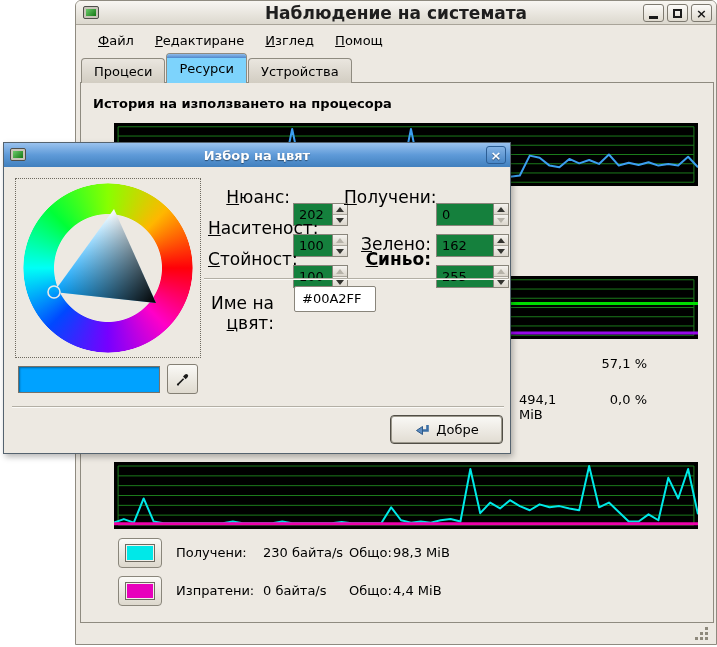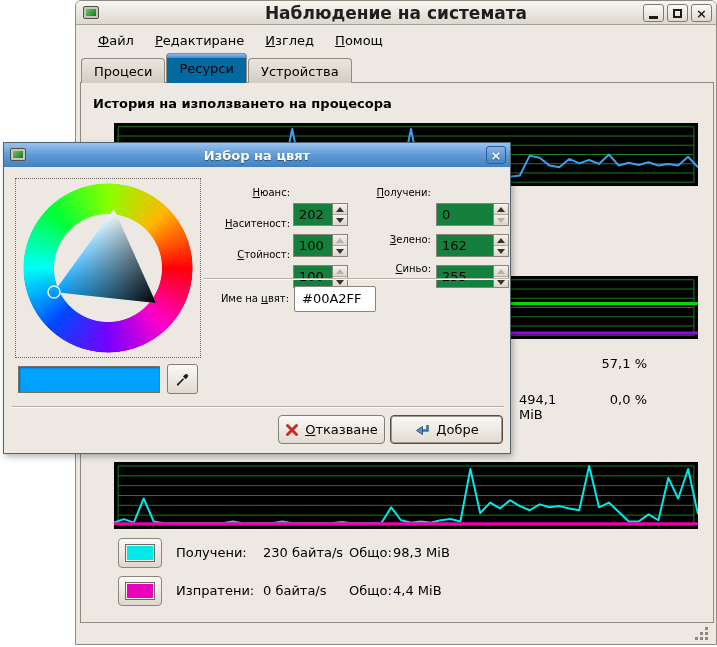--- a/index.html
+++ b/index.html
@@ -45,21 +45,21 @@
   .menu-item { display:inline-block; padding:2px 9px; margin-right:3px; font-size:13px; }
 
   .tabbar { position:absolute; left:5px; top:52px; height:30px; z-index:3; display:flex; align-items:flex-end; }
   .tab {
     position:relative; height:25px; padding:0 12px; margin-right:1px;
     border:1px solid #8F8B80; border-bottom:none; border-radius:4px 4px 0 0;
     background:linear-gradient(#EAE6DF,#D2CDC2);
     display:flex; align-items:center; font-size:13px;
   }
   .tab.active {
-    height:30px; background:#0369a1; z-index:4; overflow:hidden;
+    height:30px; background:#7dd3fc; z-index:4; overflow:hidden;
   }
   .tab.active::before {
     content:""; position:absolute; left:0; top:0; right:0; height:4px;
     background:linear-gradient(#8FBBEA,#4E88CC);
   }
   .content-frame {
     position:absolute; left:4px; top:81px; width:634px; height:541px;
     border:1px solid #8F8B80; background:#EDE9E2; z-index:2;
   }
   .section-title { position:absolute; font-weight:bold; font-size:13px; z-index:2; }
@@ -112,21 +112,21 @@
   }
   .wheel svg { position:absolute; inset:0; }
   .color-swatch { position:absolute; left:14px; top:223px; width:142px; height:27px;
     border:1px solid #76726A; box-shadow:inset 1px 1px 2px rgba(0,0,0,.35); }
   .tool-btn {
     position:absolute; left:163px; top:221px; width:31px; height:30px;
     border:1px solid #847F74; border-radius:3px;
     background:linear-gradient(#FAF9F6,#DFDACF);
     display:flex; align-items:center; justify-content:center;
   }
-  .fld-label { position:absolute; text-align:right; font-size:10px; }
+  .fld-label { position:absolute; text-align:right; font-size:17px; }
   .spin { position:absolute; height:23px; background:#15803d; border:1px solid #89857B; display:flex;margin-top:20px; }
   .spin-val { flex:1; padding:3px 0 0 5px; font-size:13px; }
   .spin-arrows { width:15px; display:flex; flex-direction:column; border-left:1px solid #89857B; }
   .sa { flex:1; background:linear-gradient(#F5F3EF,#DBD6CC);
     display:flex; align-items:center; justify-content:center; }
   .sa + .sa { border-top:1px solid #ABA79D; }
   .tri-up { width:0; height:0; border-left:4px solid transparent;
     border-right:4px solid transparent; border-bottom:5px solid #33332F; }
   .tri-down { width:0; height:0; border-left:4px solid transparent;
     border-right:4px solid transparent; border-top:5px solid #33332F; }
@@ -360,46 +360,40 @@
     <span class="spin-val">162</span>
     <span class="spin-arrows">
       <span class="sa" data-enabled="true">
           <i class="tri-up"></i>
         </span>
       <span class="sa" data-enabled="true">
           <i class="tri-down"></i>
         </span>
     </span>
   </div>
-  <div class="fld-label mn" style="left:340px; top:120px; width:87px;">Синьо:</div>
+  <div class="fld-label mn" style="left:340px; top:106px; width:87px;font-weight:bold;">Синьо:</div>
   <div class="spin" style="left:432px; top:102px; width:73px;">
     <span class="spin-val">255</span>
     <span class="spin-arrows">
       <span class="sa" data-enabled="false">
           <i class="tri-up"></i>
         </span>
       <span class="sa" data-enabled="true">
           <i class="tri-down"></i>
         </span>
     </span>
   </div>
 
   <div class="etched" style="left:200px; top:135px; width:305px;"></div>
 
-  <div class="fld-label" style="left:199px; top:150px; width:86px;"><span>Име на </span><span class="mn" style="display:inline-block;">цвят:</span></div>
+  <div class="fld-label" style="left:184px; top:150px; width:86px;"><span>Име на </span><span class="mn" style="display:inline-block;">цвят:</span></div>
   <div class="entry" style="left:290px; top:143px; width:82px; height:26px;">#00A2FF</div>
 
   <div class="etched" style="left:8px; top:263px; width:492px;"></div>
 
-  <div class="btn" style="left:274px; top:272px; width:107px;">
-    <svg width="14" height="14" viewBox="0 0 14 14">
-      <path d="M2.5 2.5 L11.5 11.5 M11.5 2.5 L2.5 11.5" stroke="#C03028" stroke-width="3" stroke-linecap="round" fill="none"></path>
-    </svg>
-    <span class="mn" style="display:inline-block;">Отказване</span>
-  </div>
   <div class="btn default" style="left:386px; top:272px; width:113px;">
     <svg width="16" height="14" viewBox="0 0 16 14">
       <path d="M13.5 2 v5.5 H7" fill="none" stroke="#3A6EA5" stroke-width="2.6"></path>
       <path d="M8.5 3.5 L2.5 7.5 L8.5 11.5 z" fill="#5B8BC0" stroke="#2F5A88" stroke-width="1"></path>
     </svg>
     <span class="mn" style="display:inline-block;">Добре</span>
   </div>
 </div>
 
 </body></html>

